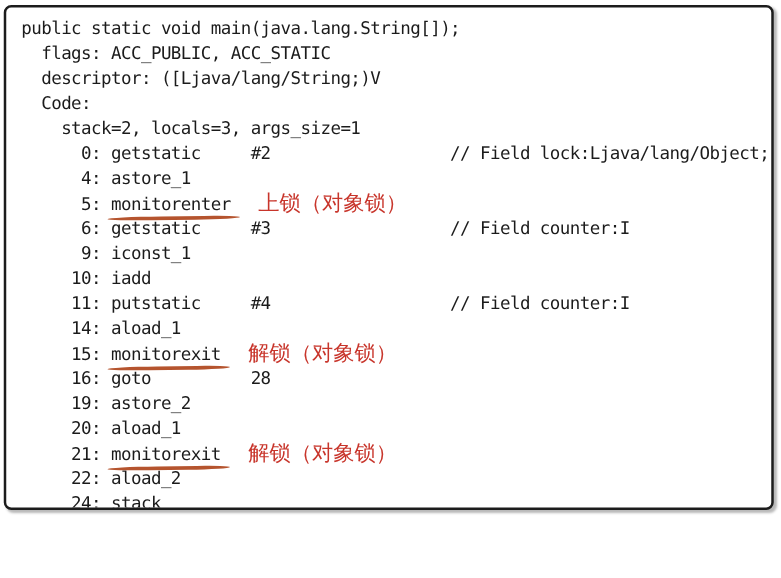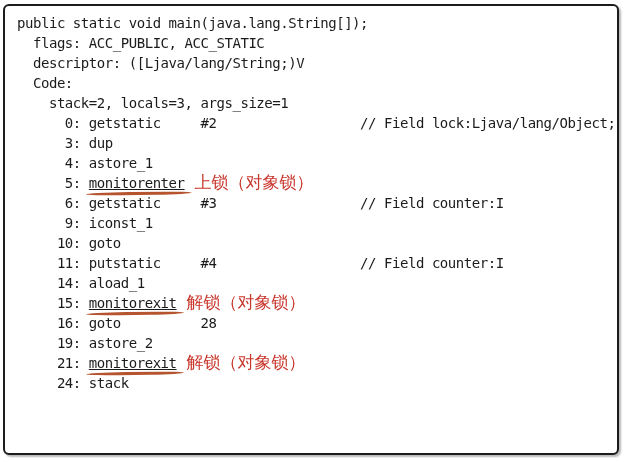--- a/index.html
+++ b/index.html
@@ -8,79 +8,79 @@
     height: 462px;
     background: #ffffff;
     font-family: "DejaVu Sans", "Liberation Sans", sans-serif;
     overflow: hidden;
   }
   .code-window {
     position: absolute;
     left: 3px;
     top: 4px;
     width: 616px;
-    height: 451px;
+    height: 404px;
     background: #ffffff;
     border: 2px solid #1c1c1c;
     border-radius: 6px;
     box-shadow: 2px 2px 2px rgba(0,0,0,0.28);
     padding: 7px 0 0 12px;
     overflow: hidden;
   }
   .code-line {
     font-family: "DejaVu Sans Mono", "Liberation Mono", monospace;
     font-size: 14px;
     letter-spacing: -0.45px;
     line-height: 20px;
     height: 20px;
     white-space: pre;
     color: #1b1b1b;
   }
   .opcode-underlined {
     position: relative;
-    text-decoration: underline;
   }
   .opcode-underlined::after {
     content: "";
     position: absolute;
     left: -3px;
     right: -7px;
     bottom: -4px;
     height: 2.6px;
     background: var(--underline-color, #b5542e);
     border-radius: 60% 40% 50% 50% / 100% 70% 100% 70%;
     transform: rotate(-0.7deg);
   }
   .annotation {
     font-family: Liberation Serif, serif;
     font-size: 17px;
     font-weight: 500;
     letter-spacing: 0;
     color: var(--annotation-red, #c8352b);
-    margin-left: 10px;
+    margin-left: 22px;
   }
 </style>
 </head>
 <body>
 
 <div class="code-window">
   <div>
       <div class="code-line">public static void main(java.lang.String[]);</div>
       <div class="code-line">  flags: ACC_PUBLIC, ACC_STATIC</div>
       <div class="code-line">  descriptor: ([Ljava/lang/String;)V</div>
       <div class="code-line">  Code:</div>
       <div class="code-line">    stack=2, locals=3, args_size=1</div>
       <div class="code-line">      0: getstatic     #2                  // Field lock:Ljava/lang/Object;</div>
-      <div class="code-line">      3: dup</div>
       <div class="code-line">      4: astore_1</div>
       <div class="code-line">      5: <span class="opcode-underlined">monitorenter</span><span class="annotation">上锁（对象锁）</span></div>
       <div class="code-line">      6: getstatic     #3                  // Field counter:I</div>
       <div class="code-line">      9: iconst_1</div>
-      <div class="code-line">     10: goto</div>
+      <div class="code-line">     10: iadd</div>
       <div class="code-line">     11: putstatic     #4                  // Field counter:I</div>
       <div class="code-line">     14: aload_1</div>
       <div class="code-line">     15: <span class="opcode-underlined">monitorexit</span><span class="annotation">解锁（对象锁）</span></div>
       <div class="code-line">     16: goto          28</div>
       <div class="code-line">     19: astore_2</div>
+      <div class="code-line">     20: aload_1</div>
       <div class="code-line">     21: <span class="opcode-underlined">monitorexit</span><span class="annotation">解锁（对象锁）</span></div>
+      <div class="code-line">     22: aload_2</div>
       <div class="code-line">     24: stack</div>
     </div>
 </div>
 
 </body></html>

